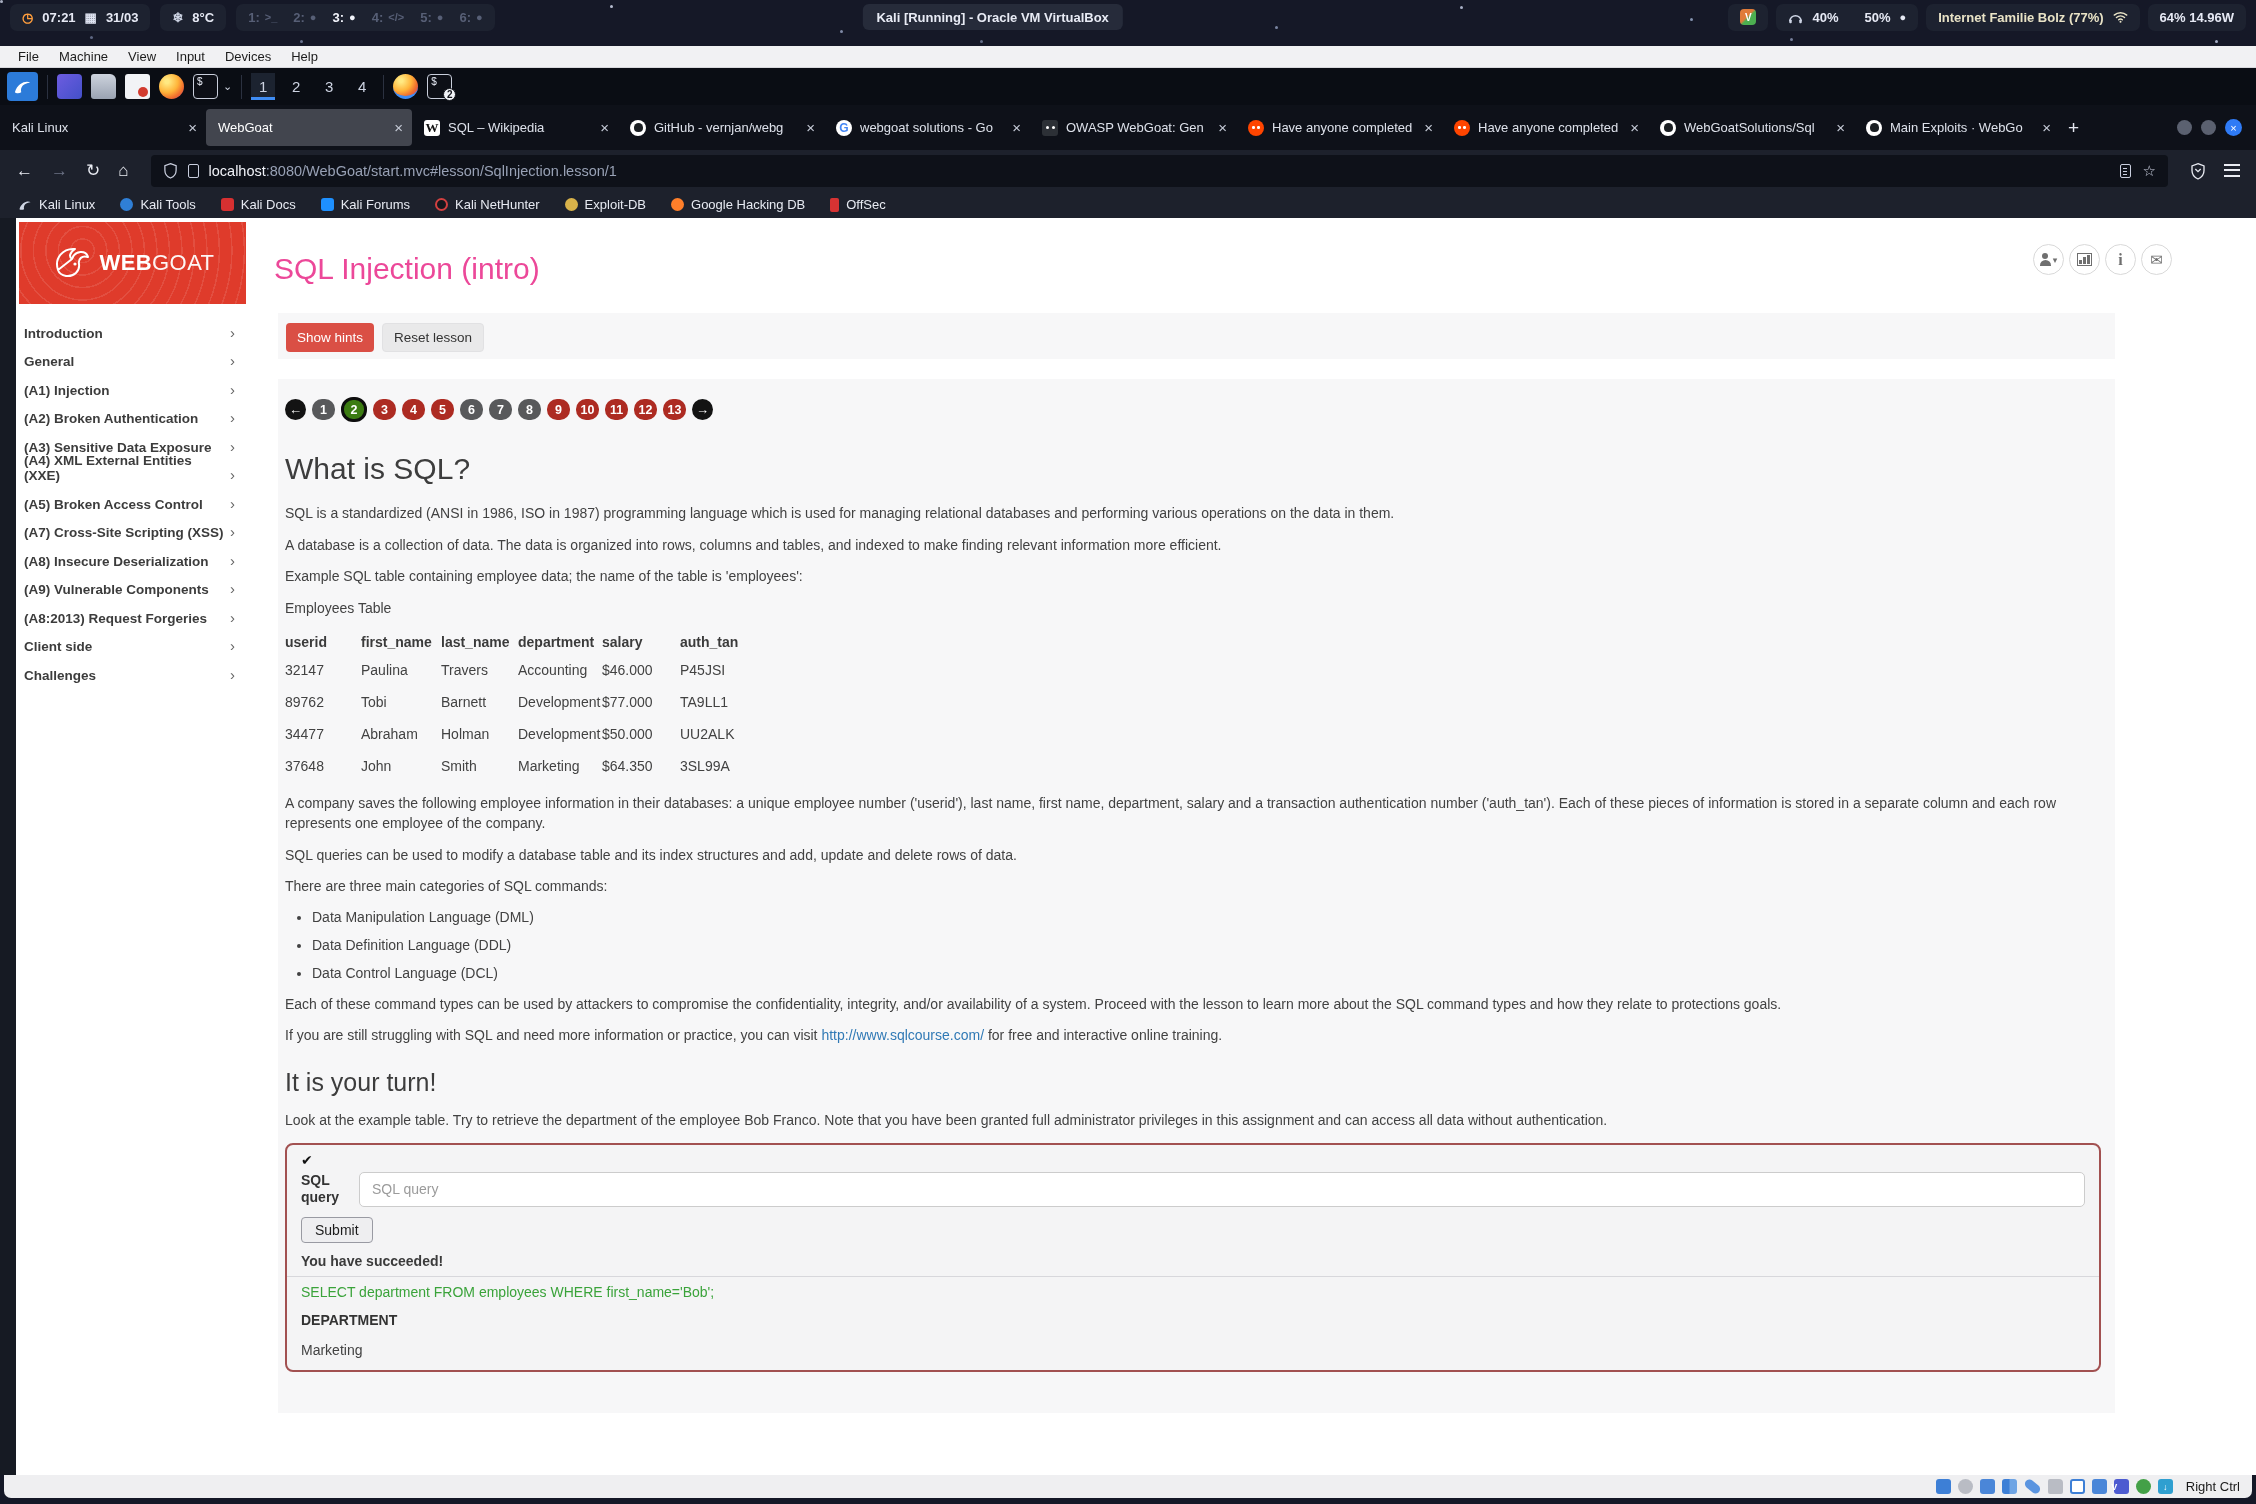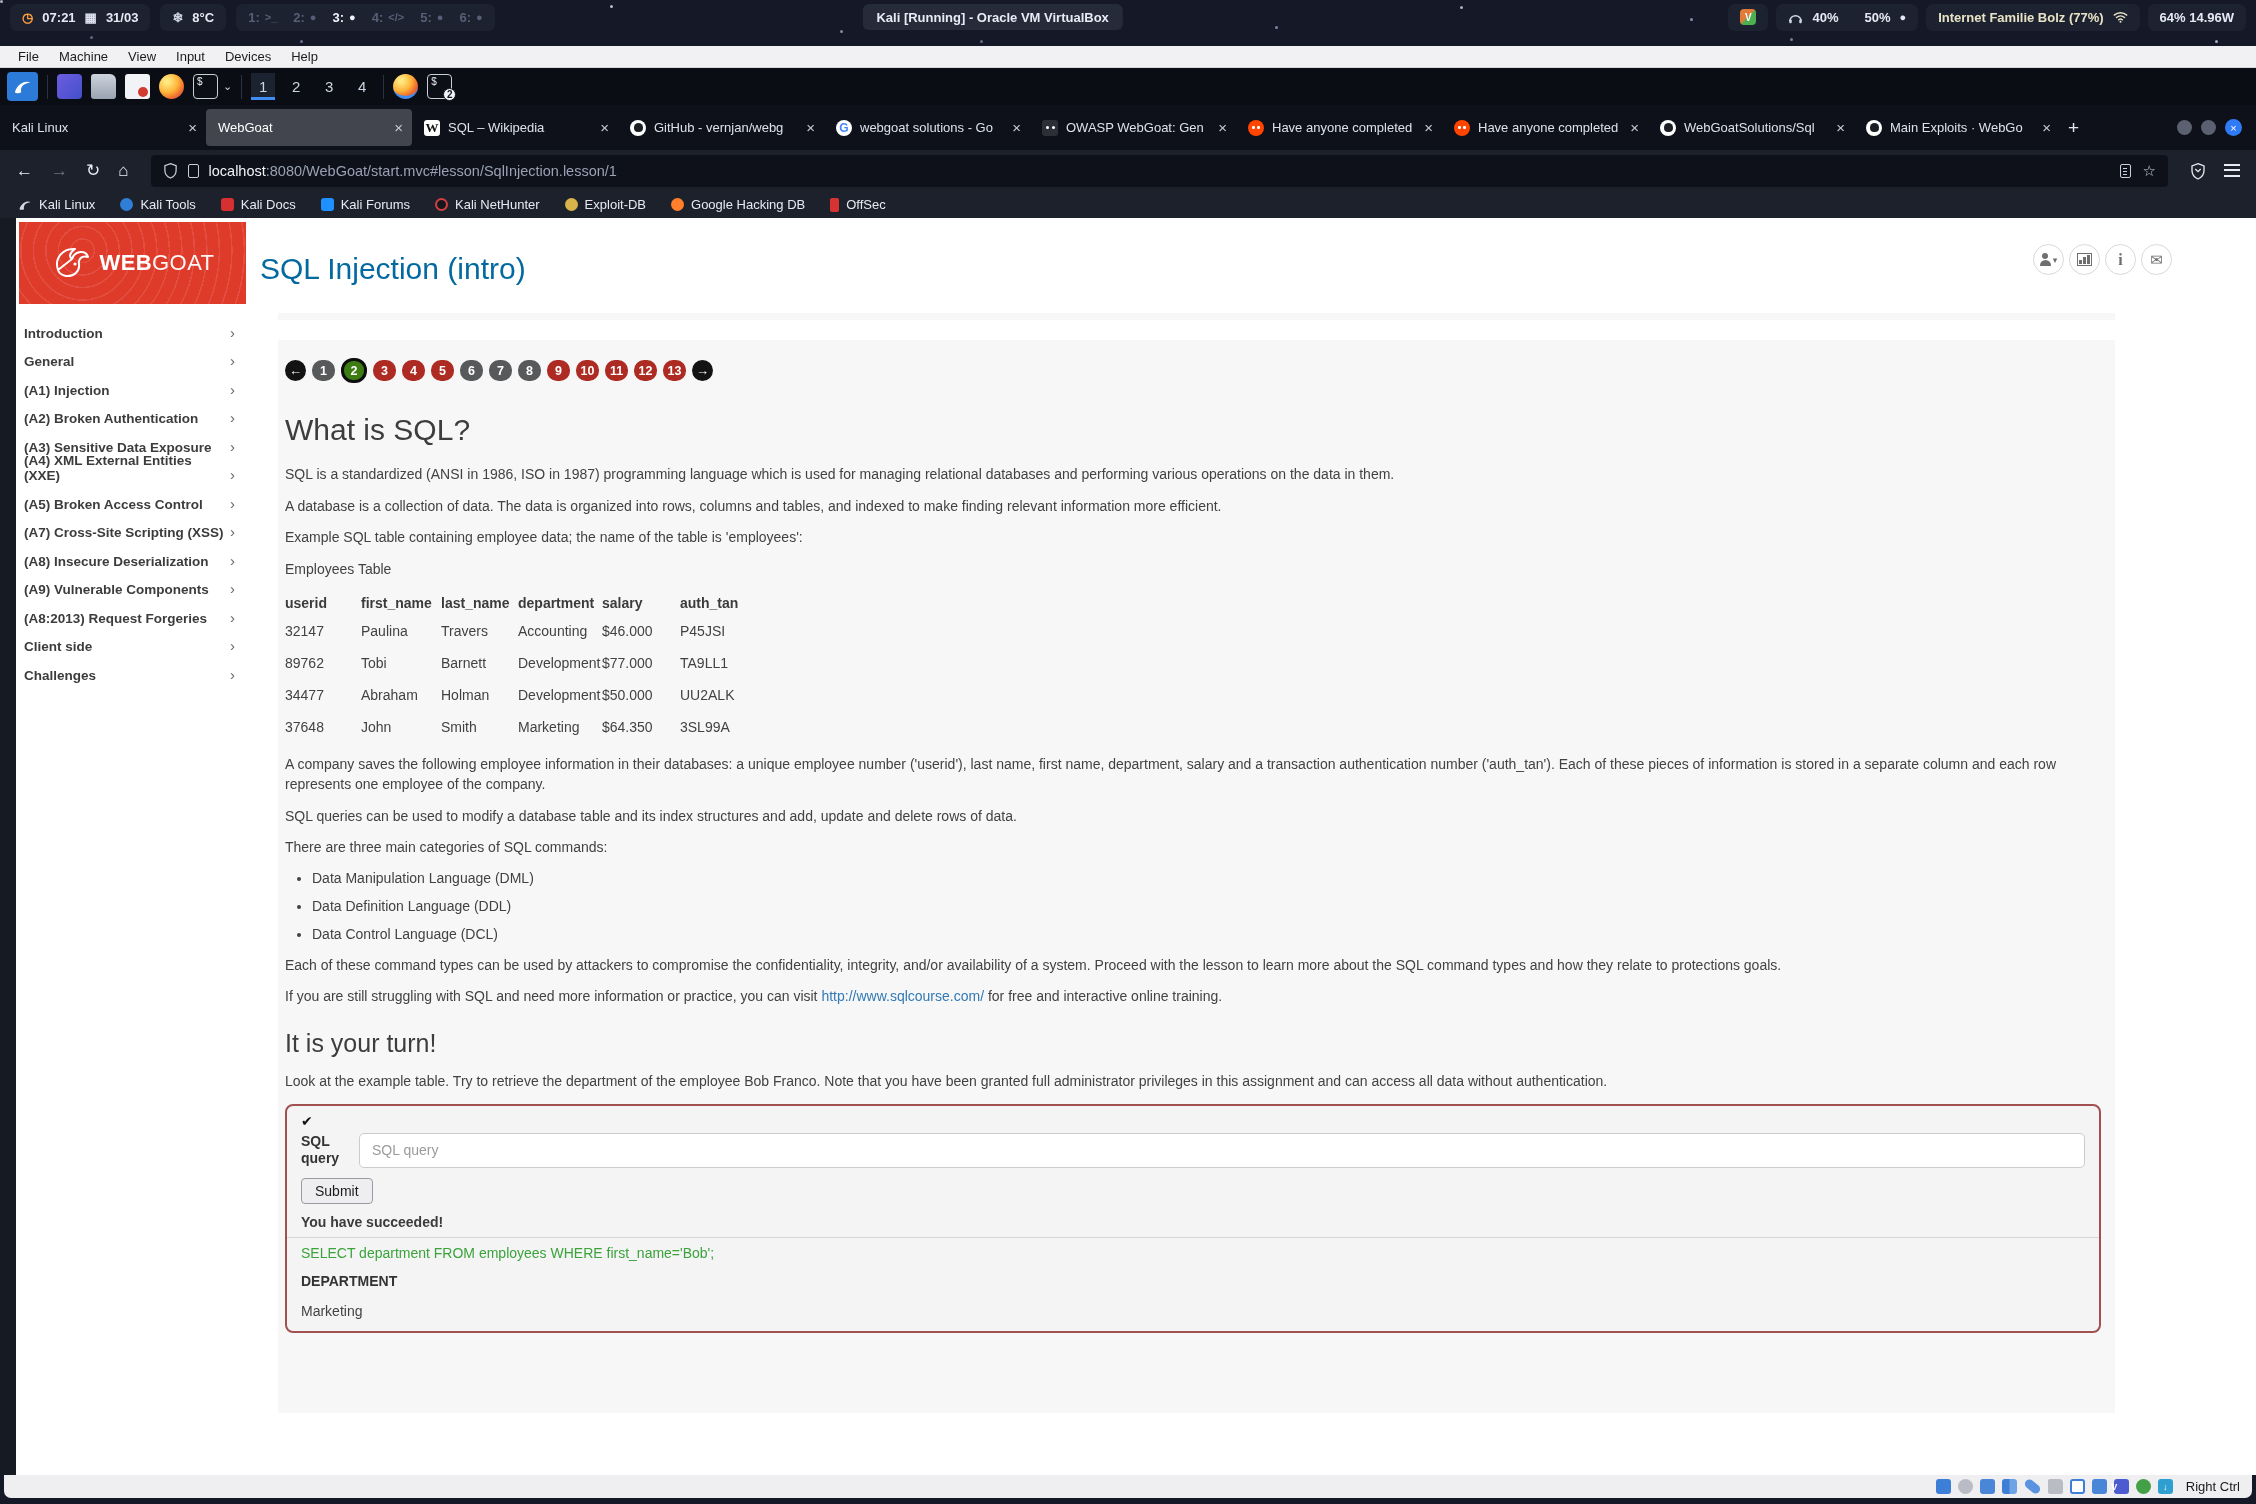--- a/index.html
+++ b/index.html
@@ -123,21 +123,21 @@
     justify-content:center;gap:9px;position:relative;overflow:hidden;}
   .sb-header::after{content:"";position:absolute;inset:0;
     background:repeating-radial-gradient(circle at 28% 35%,transparent 0 11px,rgba(255,255,255,.10) 11px 12.5px);}
   .sb-brand{color:#fff;font-size:22px;letter-spacing:.4px;position:relative;z-index:1;}
   .sb-brand b{font-weight:bold;}
   .sb-brand span{font-weight:normal;opacity:.95;}
   .sb-item{display:flex;align-items:flex-end;justify-content:space-between;height:28.5px;
     padding:0 13px 0 8px;font-size:13.5px;font-weight:bold;color:#3c3c3c;}
   .sb-item .chev{color:#666;font-size:15px;font-weight:normal;}
   .main{position:absolute;left:248px;right:0;top:0;height:100%;}
-  .page-title{position:absolute;left:12px;top:14px;font-size:30px;color:#0369a1;font-weight:normal;}
+  .page-title{position:absolute;left:26px;top:14px;font-size:30px;color:#ec4899;font-weight:normal;}
   .header-actions{position:absolute;right:84px;top:26px;display:flex;gap:5px;}
   .action-circle{width:31px;height:31px;border:1px solid #d9d9d9;border-radius:50%;background:#fff;
     display:flex;align-items:center;justify-content:center;color:#6f6f6f;position:relative;}
   .person{width:10px;height:10px;position:relative;}
   .person::before{content:"";position:absolute;left:2.5px;top:-2px;width:6px;height:6px;
     border-radius:50%;background:#6f6f6f;}
   .person::after{content:"";position:absolute;left:0;top:5px;width:11px;height:6px;
     border-radius:6px 6px 0 0;background:#6f6f6f;}
   .caret-sm{font-size:9px;color:#6f6f6f;margin-left:3px;}
   .bars{display:flex;align-items:flex-end;gap:1.5px;height:13px;border:1.5px solid #6f6f6f;
@@ -511,20 +511,24 @@
               <i style="height:4px"></i>
               <i style="height:7px"></i>
               <i style="height:9px"></i>
             </span>
           </span>
         <span class="action-circle info-glyph">i</span>
         <span class="action-circle mail-glyph">✉</span>
       </div>
 
       <div class="container">
+        <div class="btn-row">
+          <button class="btn btn-hints">Show hints</button>
+          <button class="btn btn-reset">Reset lesson</button>
+        </div>
         <div class="white-band"></div>
 
         <div class="pager">
           <span class="pg-arrow">←</span>
           <span class="pg pg-gray">1</span>
           <span class="pg pg-cur">2</span>
           <span class="pg pg-red">3</span>
           <span class="pg pg-red">4</span>
           <span class="pg pg-red">5</span>
           <span class="pg pg-gray">6</span>

